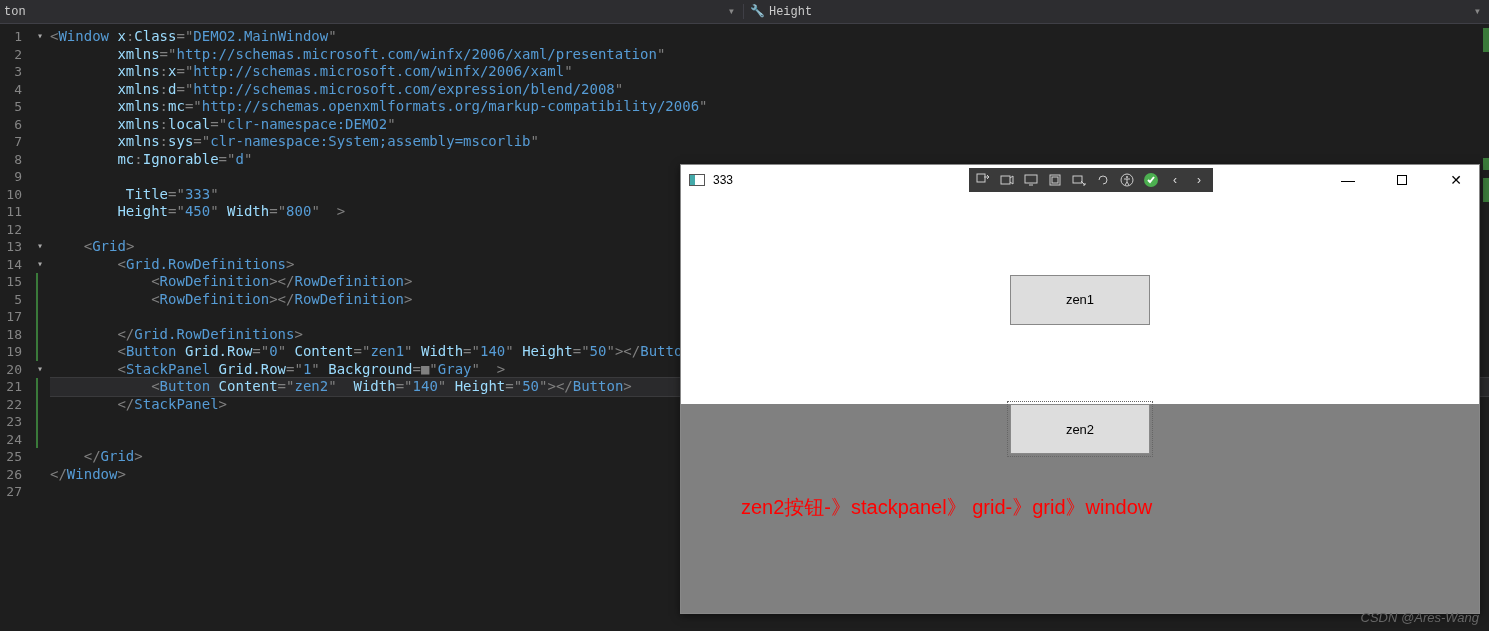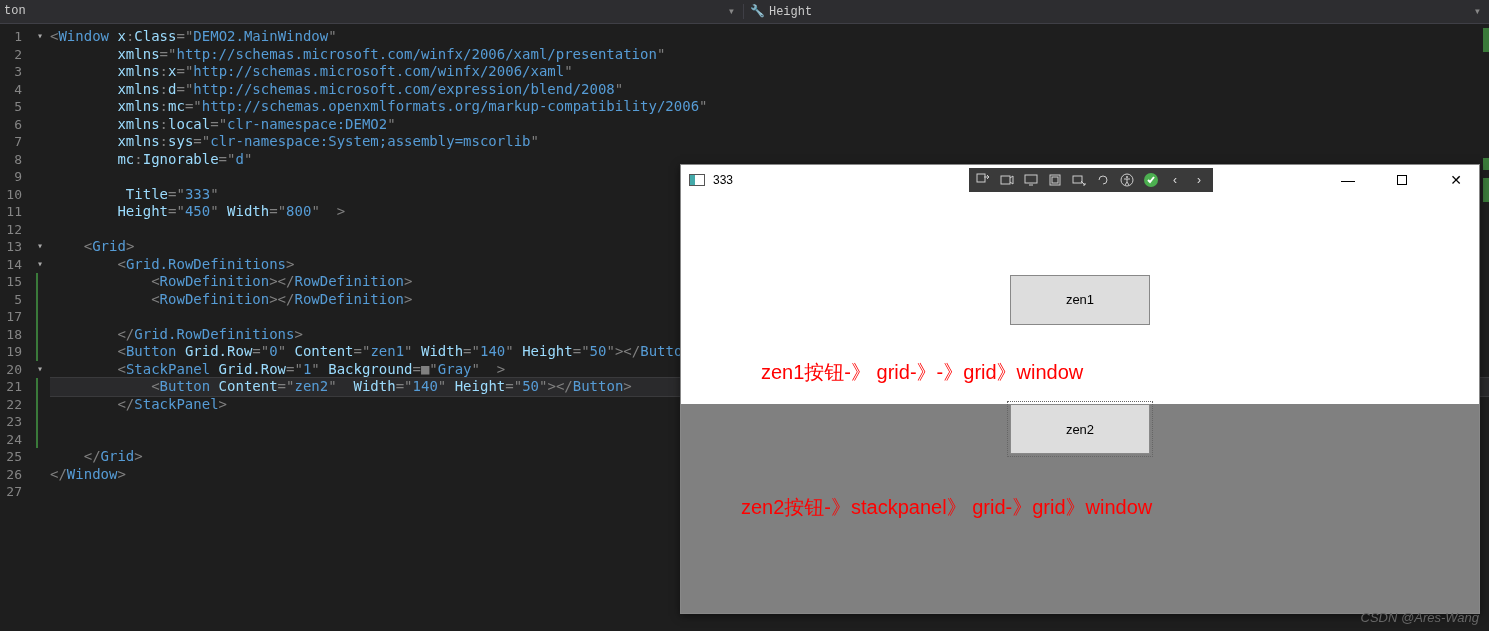--- a/index.html
+++ b/index.html
@@ -6,21 +6,21 @@
 body {
   width: 1489px; height: 631px; background: #1e1e1e;
   font-family: Consolas, "Courier New", monospace; font-size: 13px;
   color: #d4d4d4; overflow: hidden; position: relative;
 }
 .top-bar {
   height: 24px; background: #2d2d30; display: flex; align-items: center;
   border-bottom: 1px solid #3f3f46;
 }
 .top-left {
-  flex: 1; display: flex; align-items: flex-start; padding-left: 4px;
+  flex: 1; display: flex; align-items: center; padding-left: 4px;
   color: #cccccc; font-size: 12px;
 }
 .top-dd-arrow { color: #888; margin: 0 6px; }
 .top-right {
   flex: 1; display: flex; align-items: center; padding-left: 6px;
   border-left: 1px solid #3f3f46; color: #cccccc; font-size: 12px;
 }
 .wrench { margin-right: 4px; color: #aaa; }
 .editor-wrap { display: flex; height: calc(100% - 24px); }
 .gutter {
@@ -242,21 +242,20 @@
       <div class="sysbtn">—</div>
       <div class="sysbtn"><span class="sysbtn-box"></span></div>
       <div class="sysbtn">✕</div>
     </div>
   </div>
   <div class="wpf-client">
     <div class="wpf-row0">
       <div class="wpf-btn center">
         <span>zen1</span>
       </div>
-      <div class="annot" style="left:80px; bottom:18px;">zen1按钮-》 grid-》-》grid》window</div>
     </div>
     <div class="wpf-row1">
       <div class="wpf-btn topcenter sel">
         <span>zen2</span>
       </div>
       <div class="annot" style="left:60px; top:90px;">zen2按钮-》stackpanel》 grid-》grid》window</div>
     </div>
   </div>
 </div>
 

